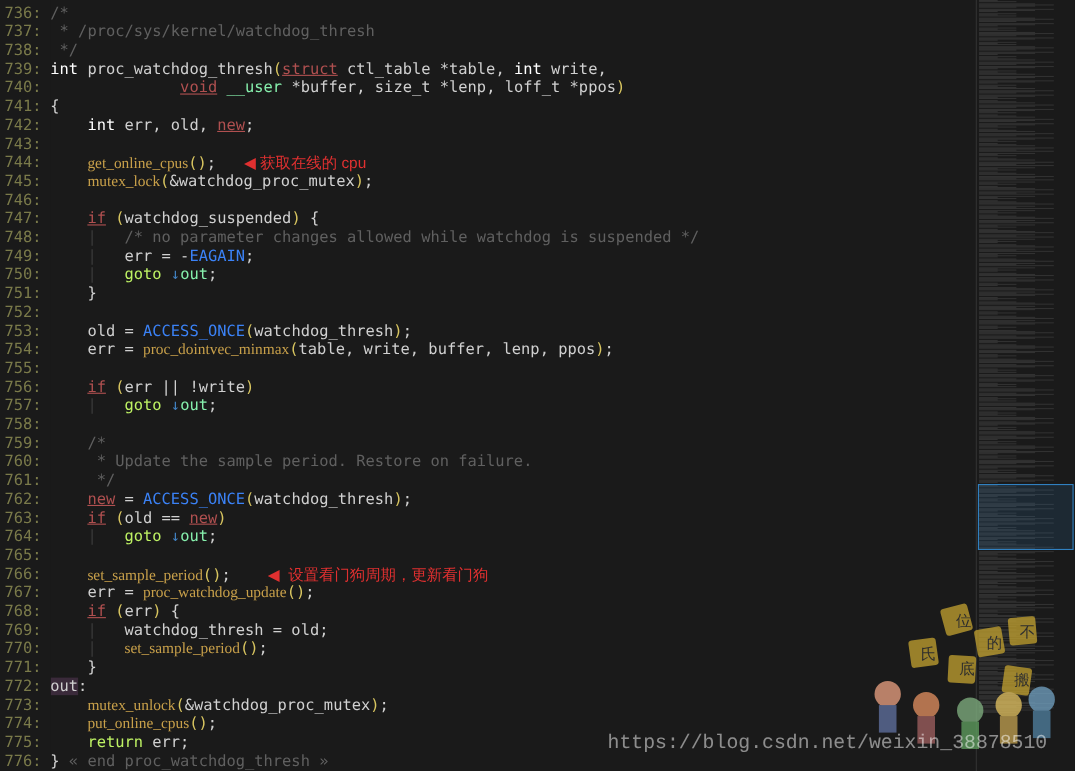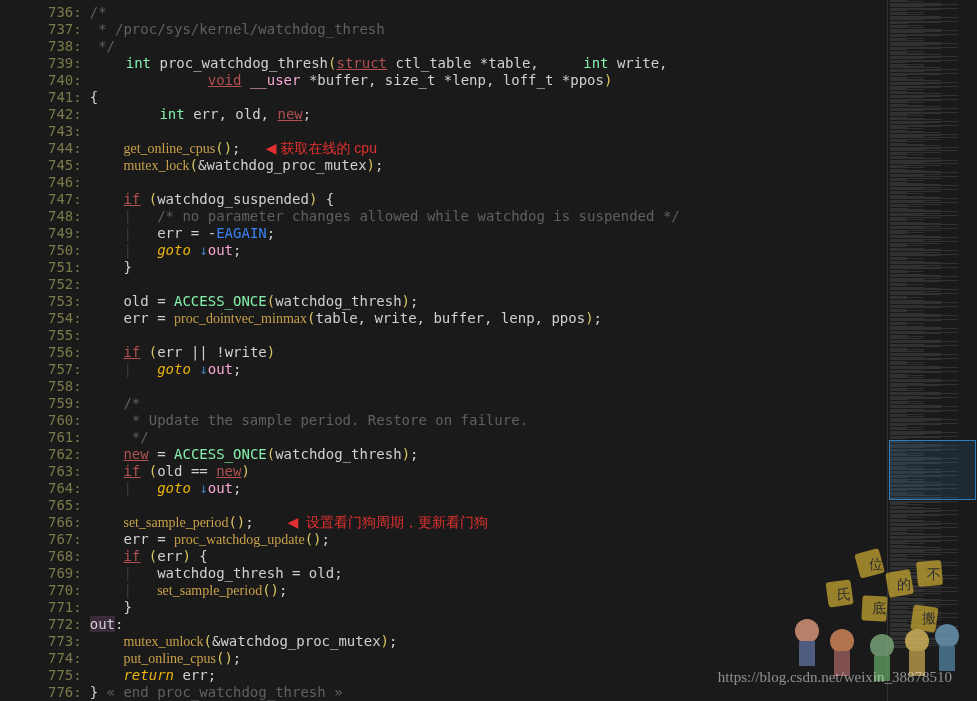--- a/index.html
+++ b/index.html
@@ -8,21 +8,20 @@
       font-family: 'Consolas', 'Monaco', monospace;
       font-size: 14px;
       overflow: hidden;
       width: 977px;
       height: 701px;
       position: relative;
     }
     .editor {
       display: flex;
       height: 100%;
-      padding-left: 44px;
     }
     .gutter {
       background: #1a1a1a;
       color: #7a7a4a;
       text-align: right;
       padding: 4px 8px 4px 4px;
       line-height: 17px;
       user-select: none;
       flex-shrink: 0;
     }
@@ -34,35 +33,35 @@
       background: #1a1a1a;
       padding: 4px 0;
       line-height: 17px;
       white-space: pre;
       position: relative;
       overflow: hidden;
     }
     .line { height: 17px; }
     .comment { color: #606060; }
     .keyword2 { color: #b05050; text-decoration: underline; }
-    .type { color: #86efac; margin-left: 36px; }
+    .type { color: #ffffff; }
     .func { color: #c8a04a; font-family: Liberation Serif, serif; }
-    .func2 { color: #86efac; }
+    .func2 { color: #3b82f6; }
     .identifier { color: #d0d0d0; }
     .paren { color: #d8c560; }
     .operator { color: #d0d0d0; }
     .punct { color: #d0d0d0; }
     .const { color: #3b82f6; }
-    .constant3 { color: #f9a8d4; }
+    .constant3 { color: #86efac; }
     .annotation { color: #e03030; font-family: 'Microsoft YaHei', sans-serif; }
     .arrow { color: #e03030; font-family: sans-serif; }
     .guide { color: #3a3a3a; }
     .hl-out { background: #3a2a3a; color: #d0d0d0; }
     .down-arrow { color: #4080c0; }
-    .return { color: #eab308; font-style: italic; }
+    .return { color: #bef264; }
     .minimap {
       width: 90px;
       background: #1a1a1a;
       border-left: 1px solid #333;
       position: relative;
       overflow: hidden;
     }
     .minimap-content {
       position: absolute;
       top: 0; left: 2px; right: 2px;
@@ -87,22 +86,22 @@
       height: 60px;
       border: 1px solid #3080c0;
       background: rgba(48,128,192,0.15);
       top: 440px;
     }
     .watermark {
       position: absolute;
       bottom: 15px;
       right: 25px;
       color: rgba(255,255,255,0.5);
-      font-family: Liberation Serif, serif;
-      font-size: 15px;
+      font-family: Liberation Mono, monospace;
+      font-size: 18px;
       z-index: 100;
     }
     .decoration {
       position: absolute;
       bottom: 20px;
       right: 0;
       width: 220px;
       height: 160px;
       opacity: 0.85;
       z-index: 50;

